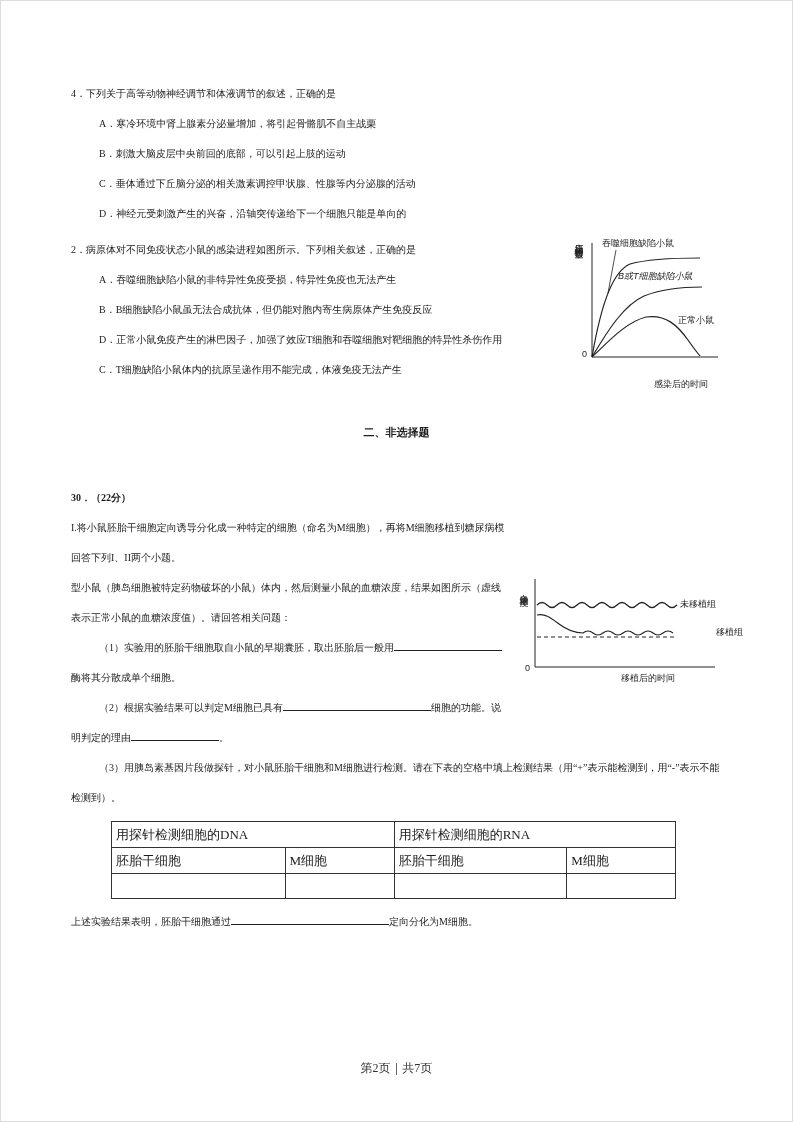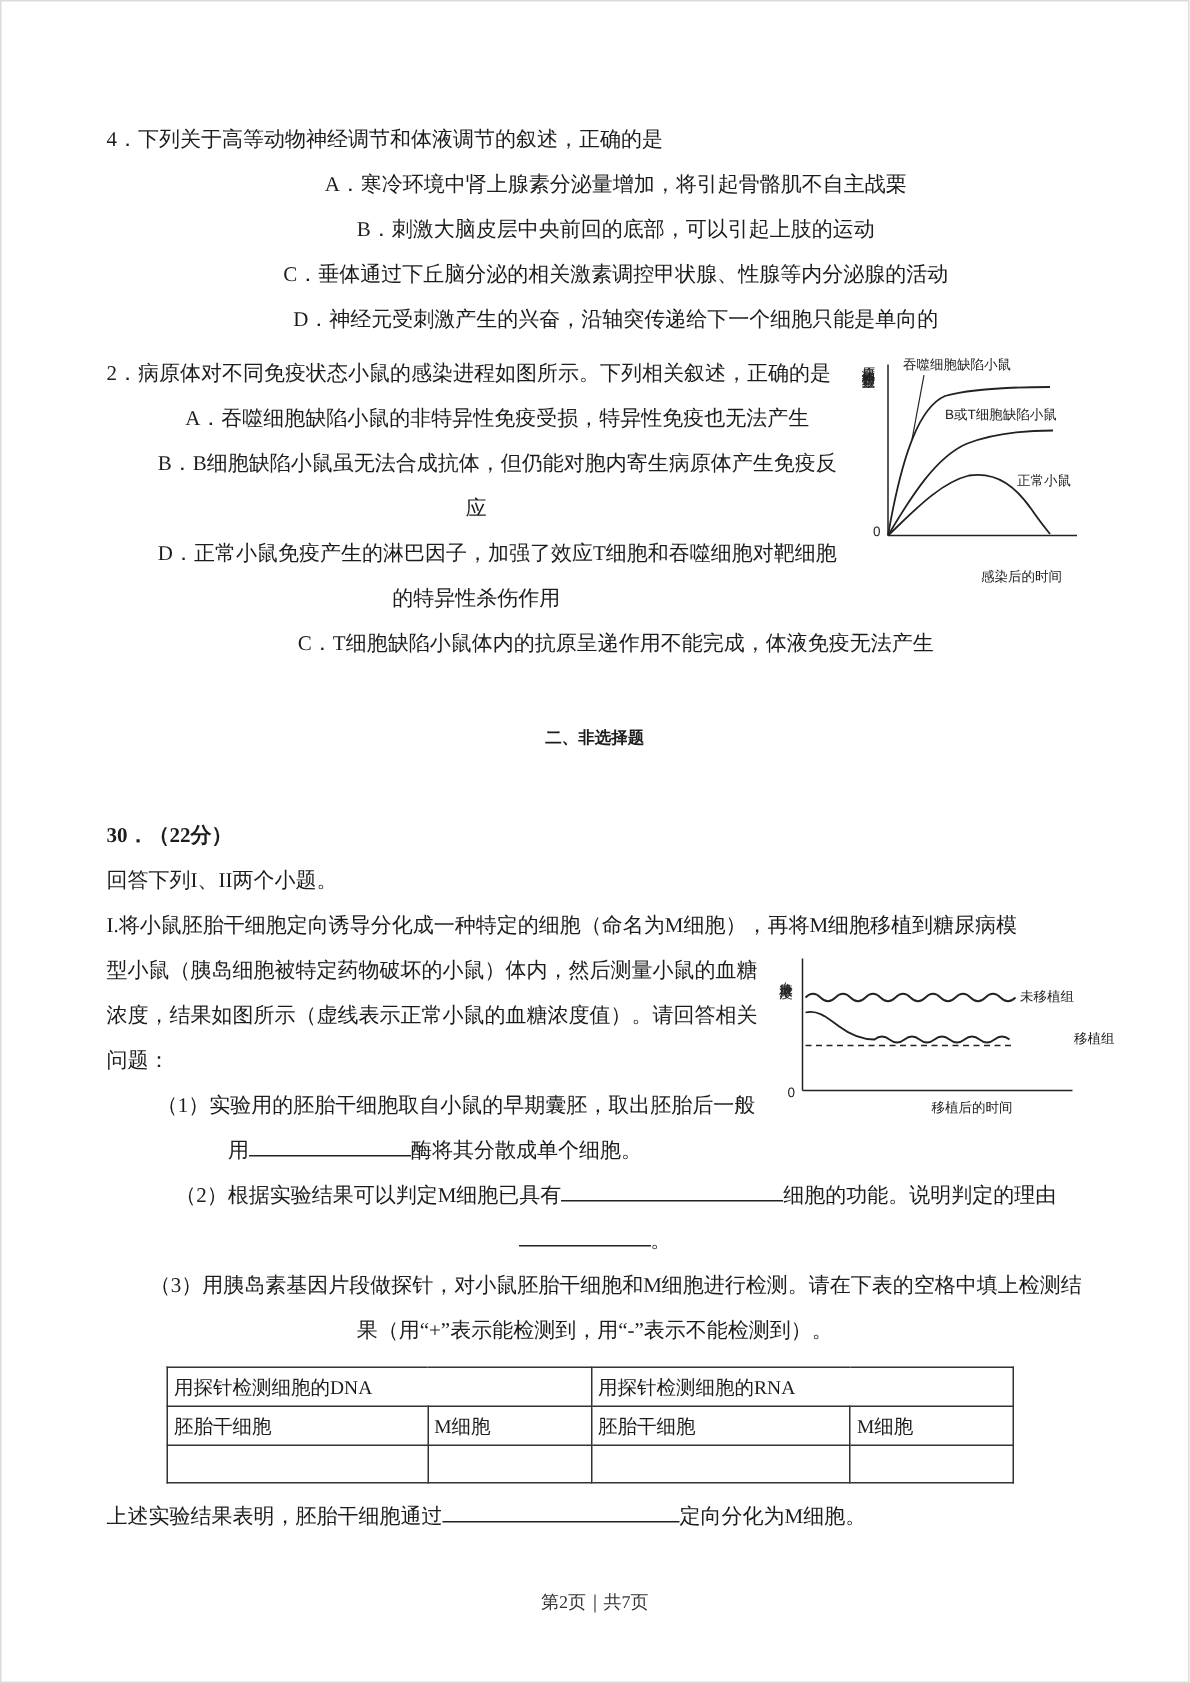--- a/index.html
+++ b/index.html
@@ -8,22 +8,22 @@
     width:793px; height:1122px;
     margin:0 auto;
     background:#ffffff;
     border:1px solid #dcdcdc;
     box-sizing:border-box;
     padding:78px 70px 0 70px;
     font-family:"Liberation Serif","DejaVu Serif",serif;
     color:#1c1c1c;
     overflow:hidden;
   }
-  p { margin:0; font-size:14px; line-height:30px; }
-  .option, .indent { text-indent:28px;text-align:center; }
+  p { margin:0; font-size:10px; line-height:30px; }
+  .option, .indent { text-indent:28px; }
   .q5 { margin-top:6px; }
   .sec-heading {
     margin:32px 0 0 0; clear:both;
     font-size:11px; font-weight:bold; line-height:30px;text-align:center;
   }
   .qnum { font-weight:bold; margin-top:36px; }
   .figure { float:right; position:relative; }
   .fig1 { width:150px; height:150px; margin:2px 0 4px 8px; }
   .fig2 { width:205px; height:118px; margin:0 0 6px 8px; }
   .figure svg { position:absolute; left:0; top:0; }
@@ -79,39 +79,39 @@
       <svg width="150" height="150" viewBox="0 0 150 150">
         <line x1="20" y1="6" x2="20" y2="120" stroke="#222" stroke-width="1"></line>
         <line x1="20" y1="120" x2="146" y2="120" stroke="#222" stroke-width="1"></line>
         <path d="M20,120 C30,62 42,34 58,27 C76,22 100,21 128,21" fill="none" stroke="#222" stroke-width="1.2"></path>
         <path d="M20,120 C36,93 52,68 72,59 C90,52 110,50 130,50" fill="none" stroke="#222" stroke-width="1.2"></path>
         <path d="M20,120 C36,105 54,85 74,80 C94,77 106,89 116,103 C120,109 124,114 128,119" fill="none" stroke="#222" stroke-width="1.2"></path>
         <line x1="44" y1="13" x2="36" y2="56" stroke="#222" stroke-width="0.8"></line>
       </svg>
       <span class="vlab" style="left:0; top:8;">病原体相对数量</span>
       <span class="flabel" style="left:30px; top:1px;">吞噬细胞缺陷小鼠</span>
-      <span class="flabel" style="left:58px; top:34px;">B或T细胞缺陷小鼠</span>
+      <span class="flabel" style="left:46px; top:34px;font-style:italic;">B或T细胞缺陷小鼠</span>
       <span class="flabel" style="left:106px; top:78px;">正常小鼠</span>
       <span class="flabel" style="left:10px; top:112px;">0</span>
       <span class="flabel" style="left:82px; top:142px;">感染后的时间</span>
     </div>
     <p class="stem">2．病原体对不同免疫状态小鼠的感染进程如图所示。下列相关叙述，正确的是</p>
     <p class="option">A．吞噬细胞缺陷小鼠的非特异性免疫受损，特异性免疫也无法产生</p>
     <p class="option">B．B细胞缺陷小鼠虽无法合成抗体，但仍能对胞内寄生病原体产生免疫反应</p>
     <p class="option">D．正常小鼠免疫产生的淋巴因子，加强了效应T细胞和吞噬细胞对靶细胞的特异性杀伤作用</p>
     <p class="option">C．T细胞缺陷小鼠体内的抗原呈递作用不能完成，体液免疫无法产生</p>
   </section>
 
   <p class="sec-heading">二、非选择题</p>
 
   <section>
     <p class="qnum">30．（22分）</p>
+    <p>I.将小鼠胚胎干细胞定向诱导分化成一种特定的细胞（命名为M细胞），再将M细胞移植到糖尿病模</p>
+
     <p>回答下列I、II两个小题。</p>
-
-    <p>I.将小鼠胚胎干细胞定向诱导分化成一种特定的细胞（命名为M细胞），再将M细胞移植到糖尿病模</p>
 
     <div>
       <div class="figure fig2">
         <svg width="205" height="118" viewBox="0 0 205 118">
           <line x1="18" y1="6" x2="18" y2="94" stroke="#222" stroke-width="1"></line>
           <line x1="18" y1="94" x2="198" y2="94" stroke="#222" stroke-width="1"></line>
           <path d="M20,32 q5,-5 10,0 q5,5 10,0 q5,-5 10,0 q5,5 10,0 q5,-5 10,0 q5,5 10,0 q5,-5 10,0 q5,5 10,0 q5,-5 10,0 q5,5 10,0 q5,-5 10,0 q5,5 10,0 q5,-5 10,0 q5,5 10,0" fill="none" stroke="#222" stroke-width="1.2"></path>
           <line x1="20" y1="64" x2="160" y2="64" stroke="#222" stroke-width="1" stroke-dasharray="4 3"></line>
           <path d="M20,42 C28,40 34,45 42,51 C50,57 58,60 66,60 q5,-4 10,0 q5,4 10,0 q5,-4 10,0 q5,4 10,0 q5,-4 10,0 q5,4 10,0 q5,-4 10,0 q5,4 10,0 q5,-4 10,0" fill="none" stroke="#222" stroke-width="1.2"></path>
         </svg>

